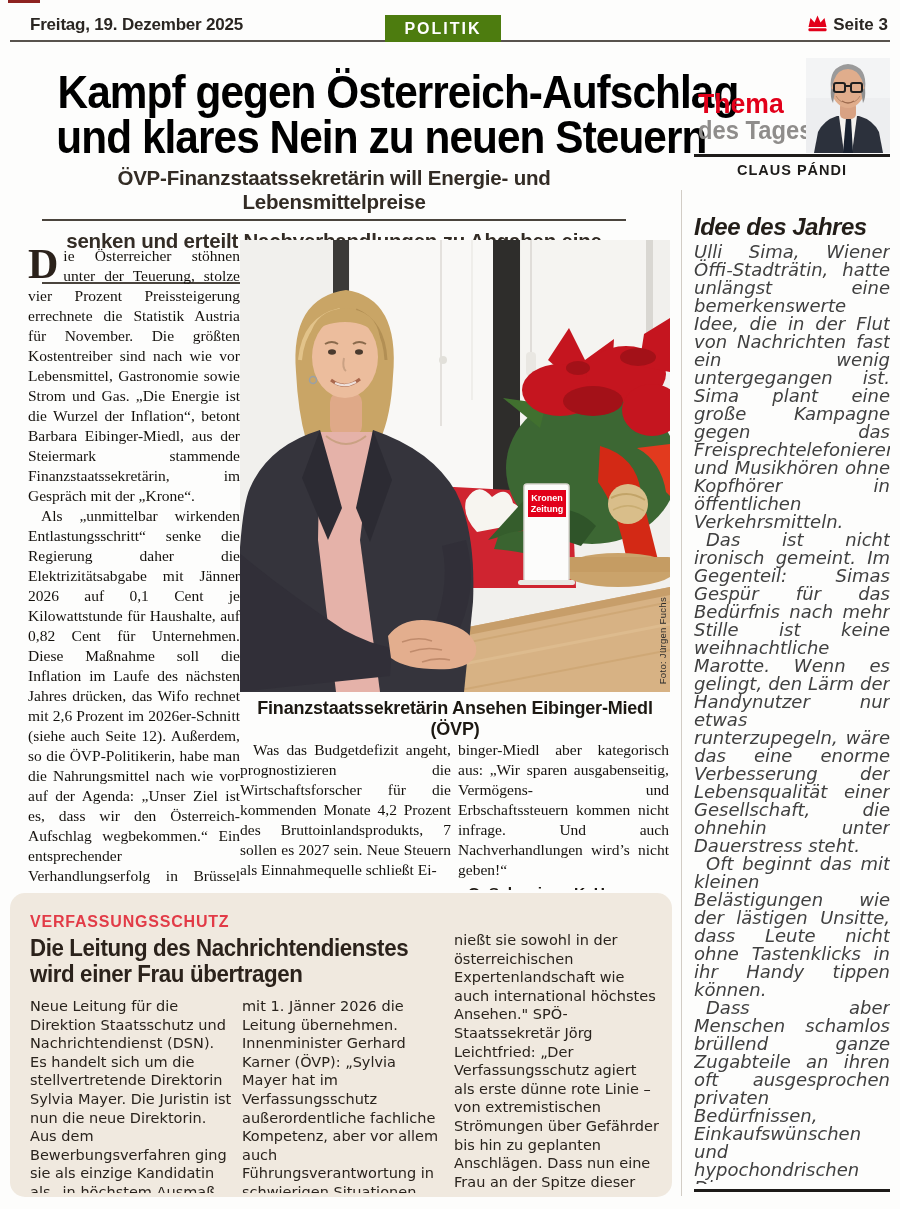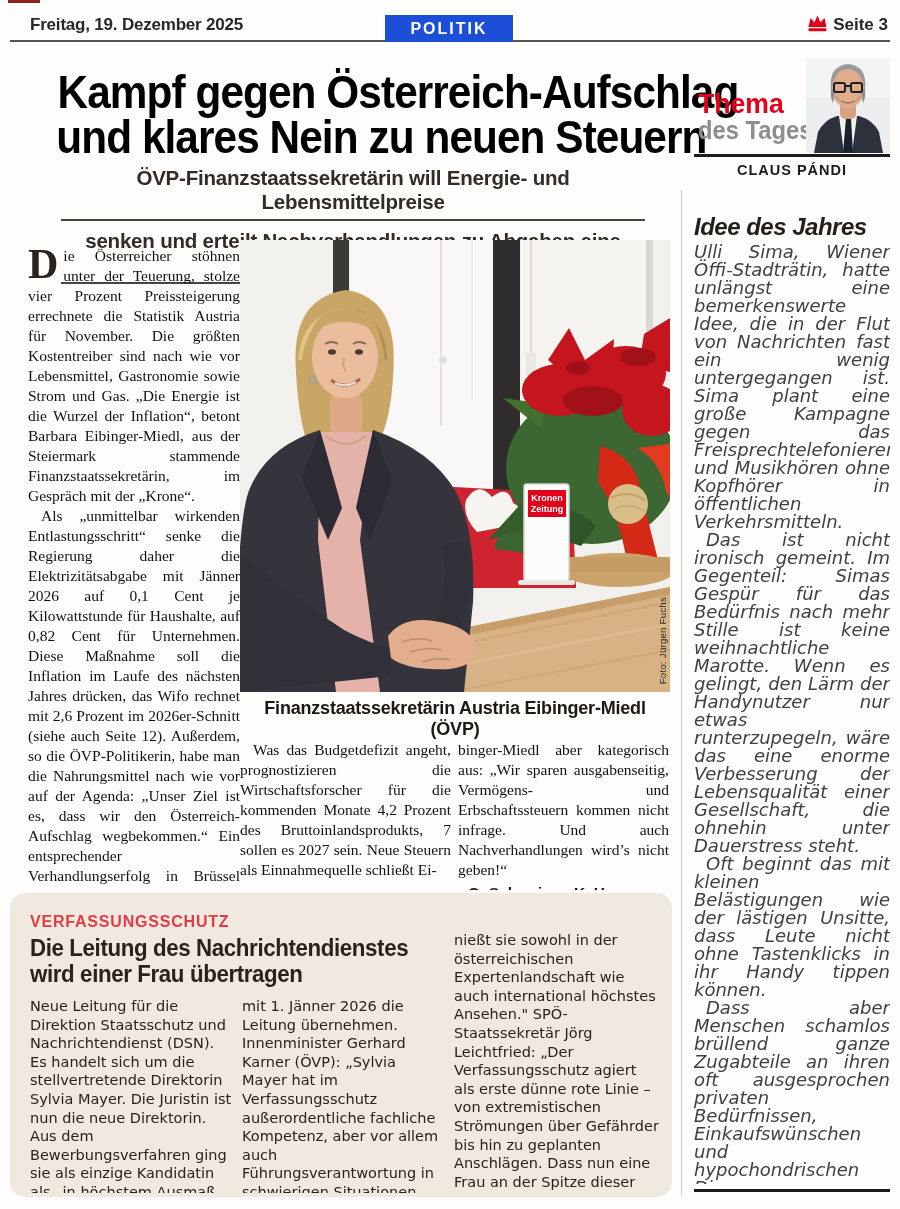--- a/index.html
+++ b/index.html
@@ -6,31 +6,31 @@
   body{
     width:900px;height:1209px;position:relative;background:#fdfdfc;
     font-family:"Liberation Sans",sans-serif;color:#231d17;overflow:hidden;
   }
   .abs{position:absolute;}
 
   
   .corner-mark{left:8px;top:0;width:32px;height:3px;background:#8e2320;}
   .header-date{left:30px;top:15px;font-size:17px;font-weight:bold;color:#2a2622;letter-spacing:-.2px;}
   .header-rule{left:10px;top:40px;width:880px;height:2px;background:#58534d;}
-  .politik-box{left:385px;top:15px;width:128px;height:27px;background:#1d4ed8;
+  .politik-box{left:385px;top:15px;width:116px;height:27px;background:#4d7c0f;
     display:flex;align-items:center;justify-content:center;}
   .politik-box span{color:#fff;font-weight:bold;font-size:16px;letter-spacing:2px;}
   .page-num{right:12px;top:14px;display:flex;align-items:center;gap:5px;}
   .page-num .txt{font-size:17px;font-weight:bold;color:#2a2622;}
 
   
   .headline{left:28px;top:70px;width:642px;text-align:center;color:#000000;
     font-weight:bold;font-size:46px;line-height:45px;letter-spacing:-1px;}
   .headline .hl-line{display:inline-block;transform:scaleX(.92);transform-origin:center top;white-space:nowrap;}
-  .subhead{left:61px;top:166px;width:584px;text-align:center;color:#332c25;
+  .subhead{left:42px;top:166px;width:584px;text-align:center;color:#332c25;
     font-size:20.5px;font-weight:bold;letter-spacing:-.2px;}
   .subhead .sh-line{display:block;padding-bottom:5px;border-bottom:2px solid #4a443d;margin-bottom:8px;}
 
   
   .serif-col{font-family:"Liberation Serif",serif;font-size:15.5px;line-height:20px;
     text-align:justify;hyphens:auto;color:#14110d;}
   .serif-col p{margin:0;}
   .serif-col p.ind{text-indent:13px;}
   .col-left{left:28px;top:246px;width:212px;height:644px;overflow:hidden;}
   .dropcap{float:left;font-size:42px;line-height:33px;font-weight:bold;padding:2px 5px 0 0;color:#2b221b;
@@ -200,21 +200,21 @@
     <path d="M133 190 L116 268 L130 302 L152 240 Z" fill="#2c2b33"></path>
 
     <path d="M-4 310 Q40 348 104 390 Q130 404 152 408 L150 436 L-4 452 Z" fill="#312f38"></path>
     <path d="M226 300 Q240 352 214 400 L186 406 Q212 352 202 306 Z" fill="#312f38"></path>
 
     <path d="M148 396 Q163 376 194 381 Q230 386 236 406 Q239 425 210 429 Q168 431 151 418 Z" fill="#e3ae8e"></path>
     <path d="M162 402 Q178 396 192 401 M170 412 Q186 406 202 410 M182 422 Q196 417 210 420" stroke="#c08b6c" stroke-width="1.5" fill="none"></path>
   </svg>
   <div class="photo-credit">Foto: Jürgen Fuchs</div>
 </div>
-<div class="abs caption">Finanzstaatssekretärin Austria Eibinger-Miedl (ÖVP)</div>
+<div class="abs caption">Finanzstaatssekretärin Ansehen Eibinger-Miedl (ÖVP)</div>
 
 <div class="abs serif-col col-mid">
   <p class="ind">Was das Budgetdefizit angeht, prognostizieren die Wirtschaftsforscher für die kommenden Monate 4,2 Prozent des Bruttoinlandsprodukts, 7 sollen es 2027 sein. Neue Steuern als Einnahmequelle schließt Ei-</p>
 </div>
 <div class="abs serif-col col-right">
   <p>binger-Miedl aber kategorisch aus: „Wir sparen ausgabenseitig, Vermögens- und Erbschaftssteuern kommen nicht infrage. Und auch Nachverhandlungen wird’s nicht geben!“</p>
   <div class="byline">G. Schwaiger, K. Herrmann</div>
 </div>
 
 <div class="abs bottom-box">

